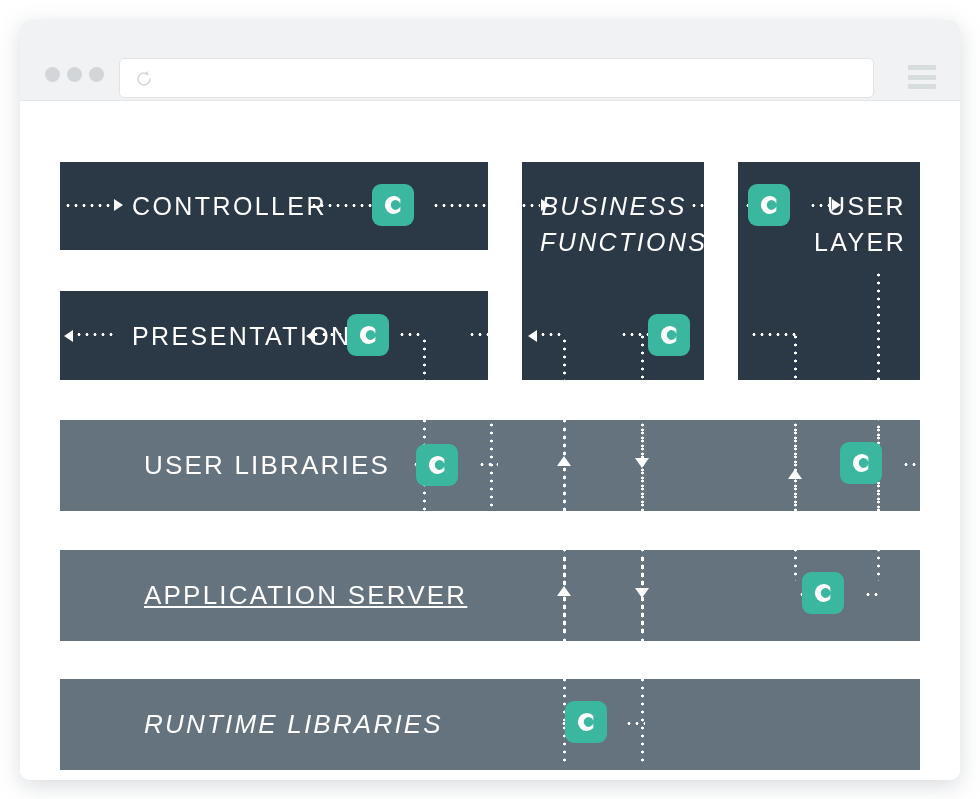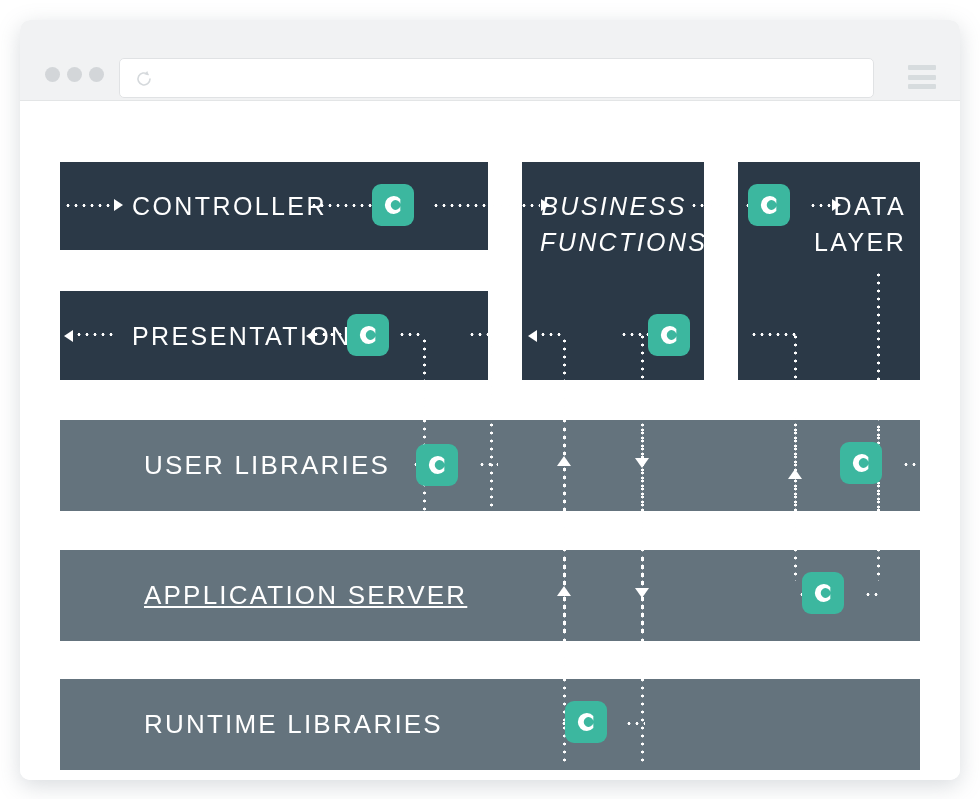--- a/index.html
+++ b/index.html
@@ -112,33 +112,33 @@
       <div class="box dark" style="left:40px;top:190px;width:428px;height:89px;">
         <div class="label lbl-big" style="left:72px;top:27px;">PRESENTATION</div>
       </div>
 
       <div class="box dark" style="left:502px;top:61px;width:182px;height:218px;font-style:italic;">
         <div class="label lbl-big" style="left:18px;top:26px;text-align:center;width:148px;">BUSINESS
 FUNCTIONS</div>
       </div>
 
       <div class="box dark" style="left:718px;top:61px;width:182px;height:218px;">
-        <div class="label lbl-big" style="left:76px;top:26px;text-align:right;width:92px;">DATA
+        <div class="label lbl-big" style="left:76px;top:26px;text-align:right;width:92px;">USER
 LAYER</div>
       </div>
 
       <div class="box gray" style="left:40px;top:319px;width:860px;height:91px;">
         <div class="label lbl-bar" style="left:72px;top:30px;">USER LIBRARIES</div>
       </div>
 
       <div class="box gray" style="left:40px;top:449px;width:860px;height:91px;">
         <div class="label lbl-bar" style="left:72px;top:30px;text-decoration:underline;">APPLICATION SERVER</div>
       </div>
 
-      <div class="box gray" style="left:40px;top:578px;width:860px;height:91px;">
+      <div class="box gray" style="left:40px;top:578px;width:860px;height:91px;font-style:italic;">
         <div class="label lbl-bar" style="left:72px;top:30px;">RUNTIME LIBRARIES</div>
       </div>
 
       <div class="hline" style="left:44px;top:103px;width:52px;"></div>
       <div class="arr arr-r" style="left:94px;top:98px;"></div>
 
       <div class="hline" style="left:290px;top:103px;width:78px;"></div>
       <div class="hline" style="left:412px;top:103px;width:108px;"></div>
       <div class="arr arr-r" style="left:521px;top:98px;"></div>
 

